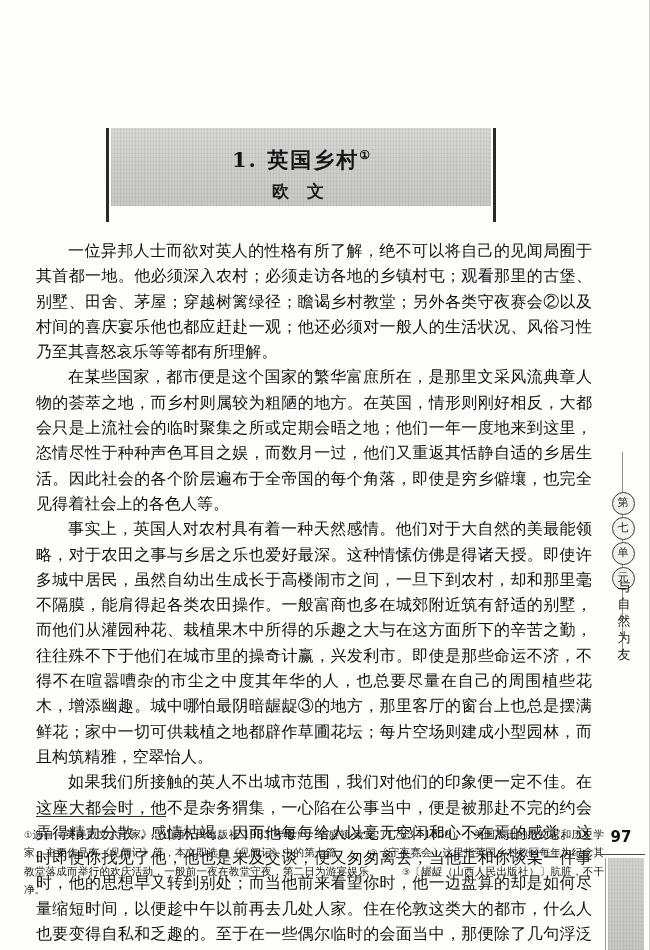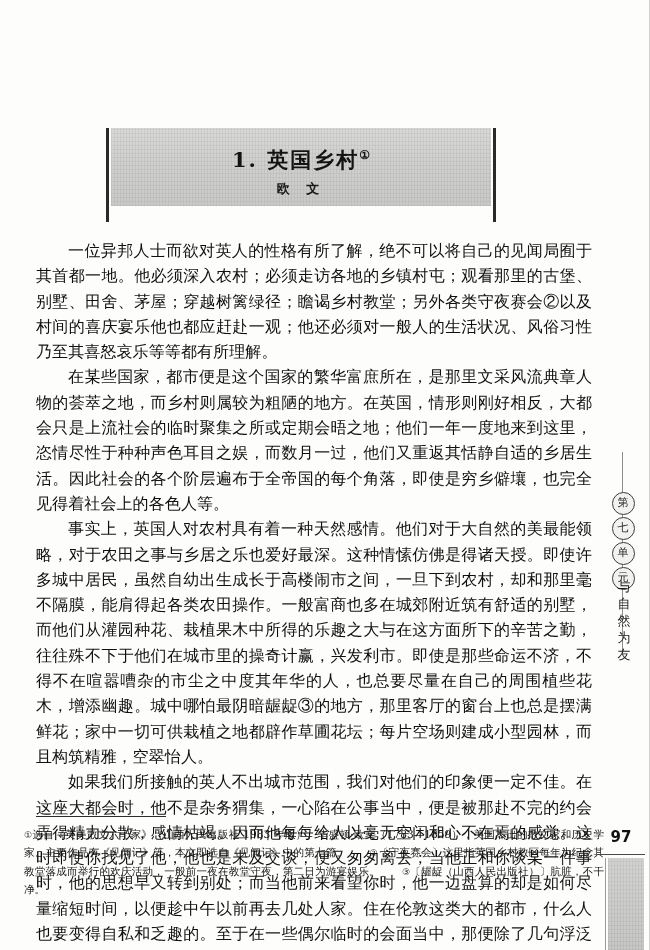--- a/index.html
+++ b/index.html
@@ -189,21 +189,21 @@
     font-size: 12px;
     vertical-align: super;
     letter-spacing: 0;
   }
   .banner-author {
     position: absolute;
     left: 0;
     right: 0;
     top: 52px;
     text-align: center;
-    font-size: 13px;
+    font-size: 17px;
     font-weight: bold;
     letter-spacing: 6px;
     color: #1a1a1a;
   }
 
   
   .body-text {
     position: absolute;
     left: 36px;
     top: 238px;

